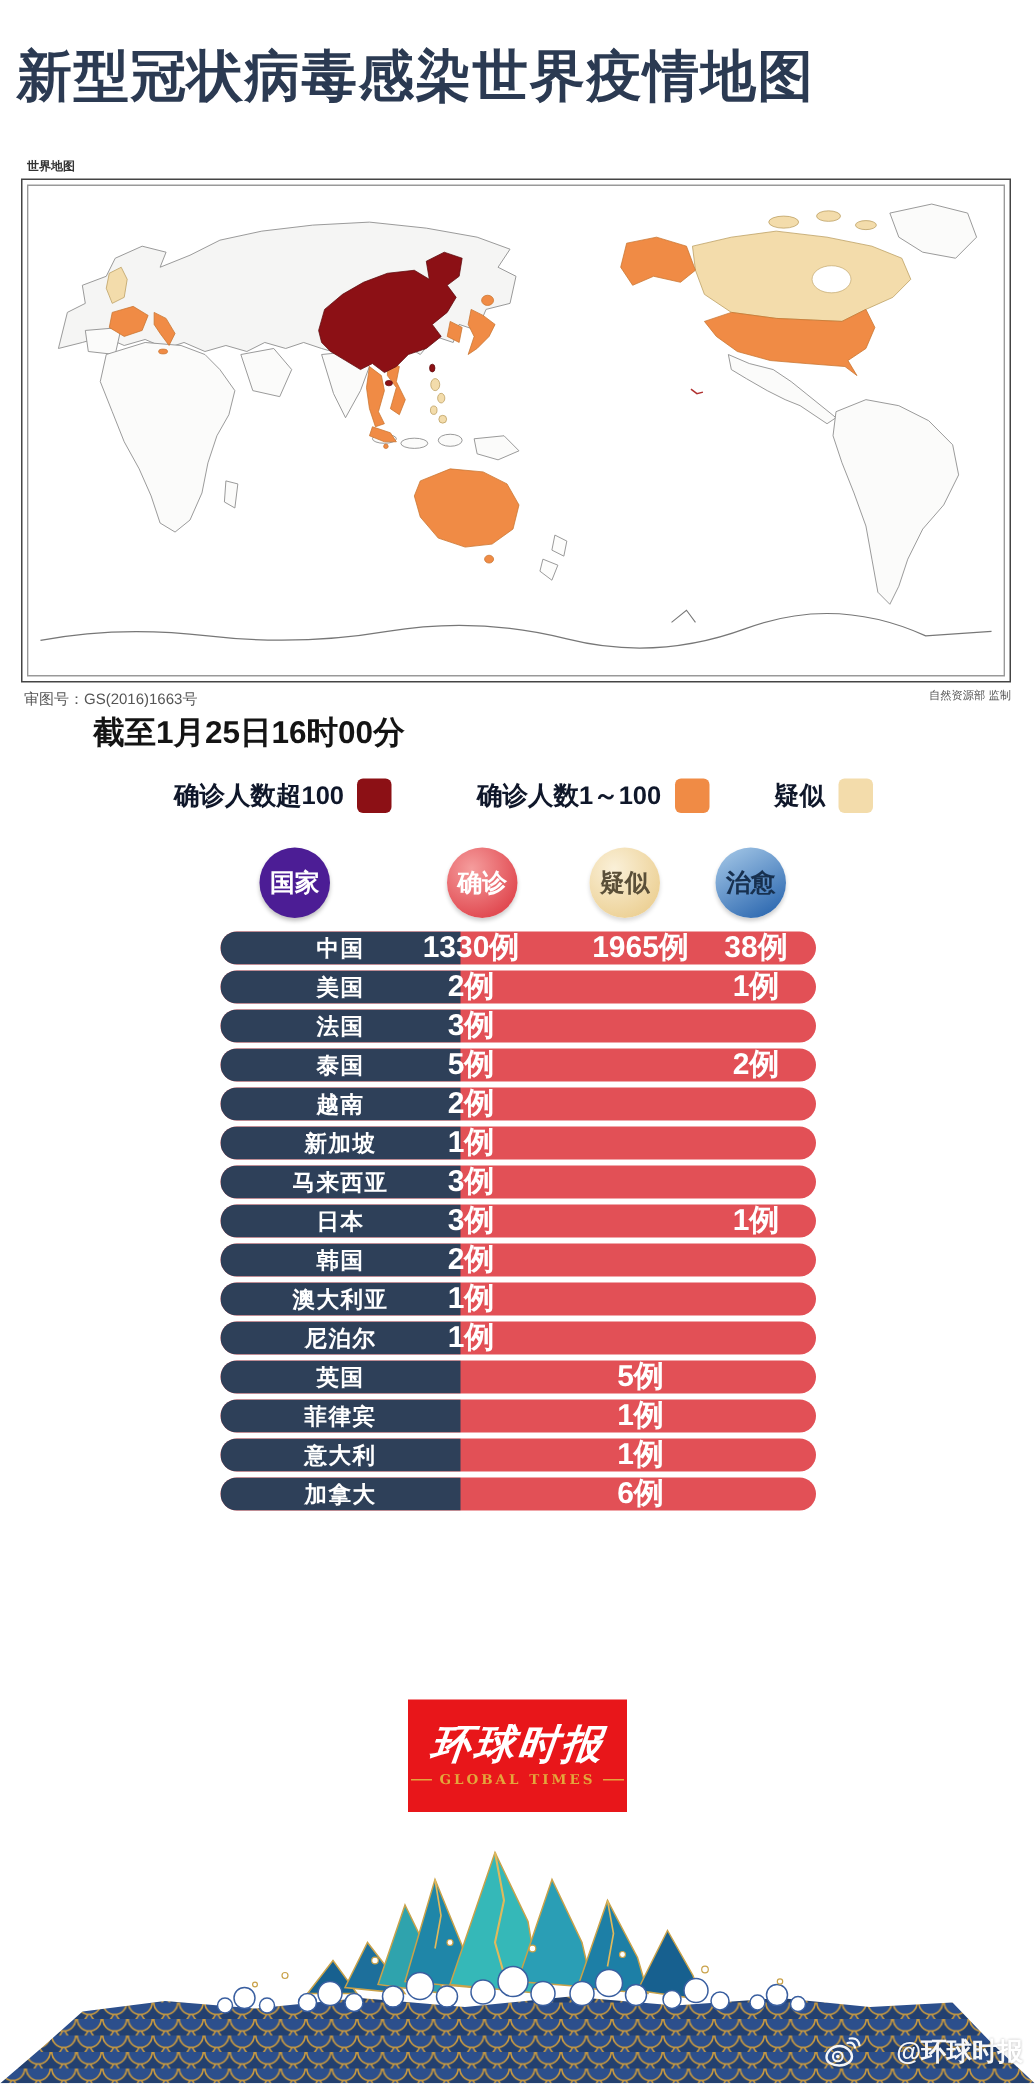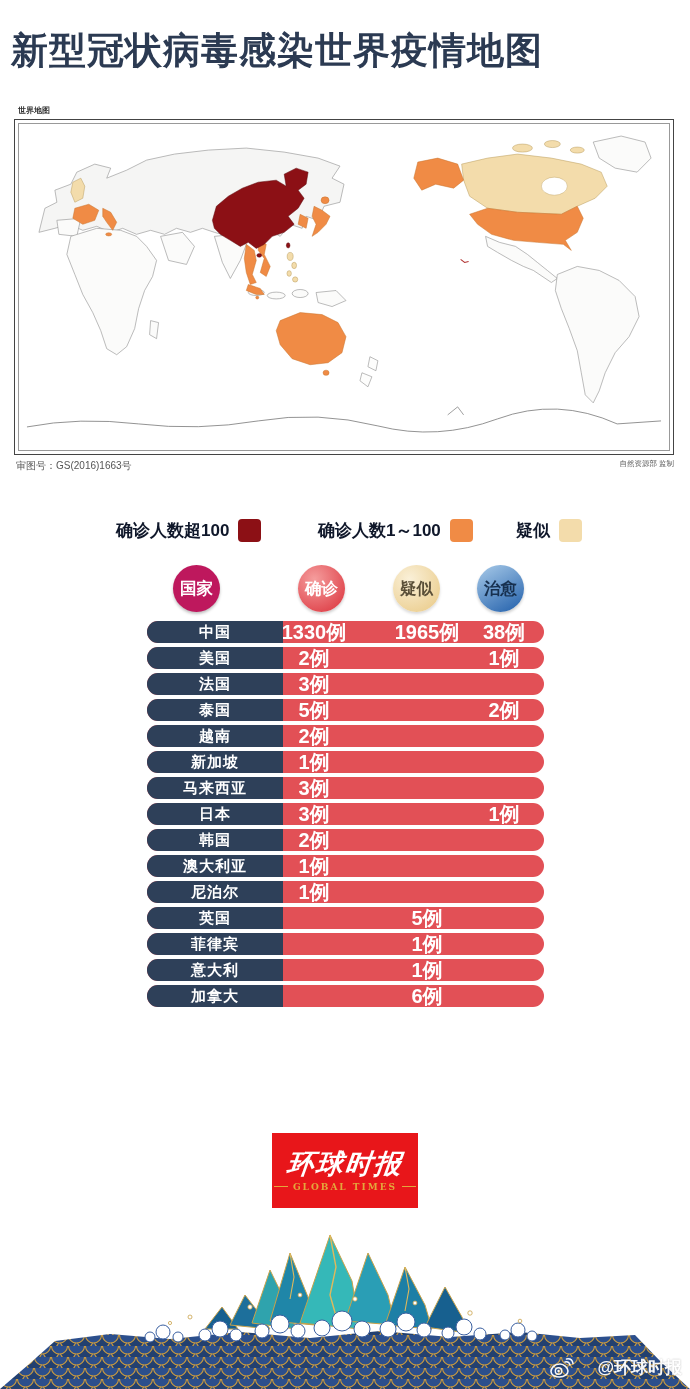--- a/index.html
+++ b/index.html
@@ -24,30 +24,30 @@
 
   
   .legend-item{position:absolute;top:519px;display:flex;align-items:center;gap:9px;}
   .legend-item .lab{font-size:17px;font-weight:700;color:#0f172a;}
   .legend-item .sw{width:23px;height:23px;border-radius:4px;}
   .li-0{left:116px}.li-1{left:318px}.li-2{left:516px}
 
   
   .hcircle{position:absolute;top:565px;width:47px;height:47px;border-radius:50%;
     display:flex;align-items:center;justify-content:center;font-size:16.5px;font-weight:800;}
-  .hc-country{left:173px;background:#be185d;color:#fff;box-shadow:0 2px 3px rgba(0,0,0,.25);}
+  .hc-country{left:173px;background:#4c1d95;color:#fff;box-shadow:0 2px 3px rgba(0,0,0,.25);}
   .hc-confirmed{left:298px;background:radial-gradient(circle at 35% 30%,#f59d9d,#e14b52 75%);color:#fff;box-shadow:0 2px 3px rgba(0,0,0,.2);}
   .hc-suspected{left:393px;background:radial-gradient(circle at 35% 30%,#faf0d8,#ecd094 80%);color:#5a4f38;box-shadow:0 2px 3px rgba(0,0,0,.15);}
   .hc-cured{left:477px;background:linear-gradient(150deg,#a9cbe9,#356fb4 85%);color:#17304f;box-shadow:0 2px 3px rgba(0,0,0,.2);}
 
   
   .rows{position:absolute;left:147px;top:621px;width:397px;}
   .crow{position:relative;width:397px;height:22px;margin-bottom:4px;border-radius:11px;
     background:#e25056;overflow:hidden;}
-  .crow .cname{position:absolute;left:0;top:0;width:136px;height:22px;background:#2e4059;
+  .crow .cname{position:absolute;left:0;top:0;width:160px;height:22px;background:#2e4059;
     color:#fff;font-size:15px;font-weight:700;display:flex;align-items:center;justify-content:center;letter-spacing:1px;}
   .crow .val{position:absolute;top:0;height:24px;line-height:22px;transform:translateX(-50%);
     color:#fff;font-size:20px;font-weight:700;white-space:nowrap;}
   .crow .v-confirmed{left:167px;}
   .crow .v-suspected{left:280px;}
   .crow .v-cured{left:357px;}
 
   
   .logo{position:absolute;left:272px;top:1133px;width:146px;height:75px;background:#e8161a;
     display:flex;flex-direction:column;align-items:center;justify-content:center;}
@@ -163,20 +163,21 @@
         </g>
 
         <path d="M443,135 447,138 451,137" fill="none" stroke="#b0302f" stroke-width="1"></path>
       </svg>
     </div>
   </div>
 
   <div class="approval">审图号：GS(2016)1663号</div>
   <div class="producer">自然资源部 监制</div>
 
+  <div class="timestamp">截至1月25日16时00分</div>
 
   <div class="legend-item li-0">
     <span class="lab">确诊人数超100</span>
     <span class="sw" style="background-color: rgb(140, 16, 21);"></span>
   </div>
   <div class="legend-item li-1">
     <span class="lab">确诊人数1～100</span>
     <span class="sw" style="background-color: rgb(240, 139, 69);"></span>
   </div>
   <div class="legend-item li-2">

